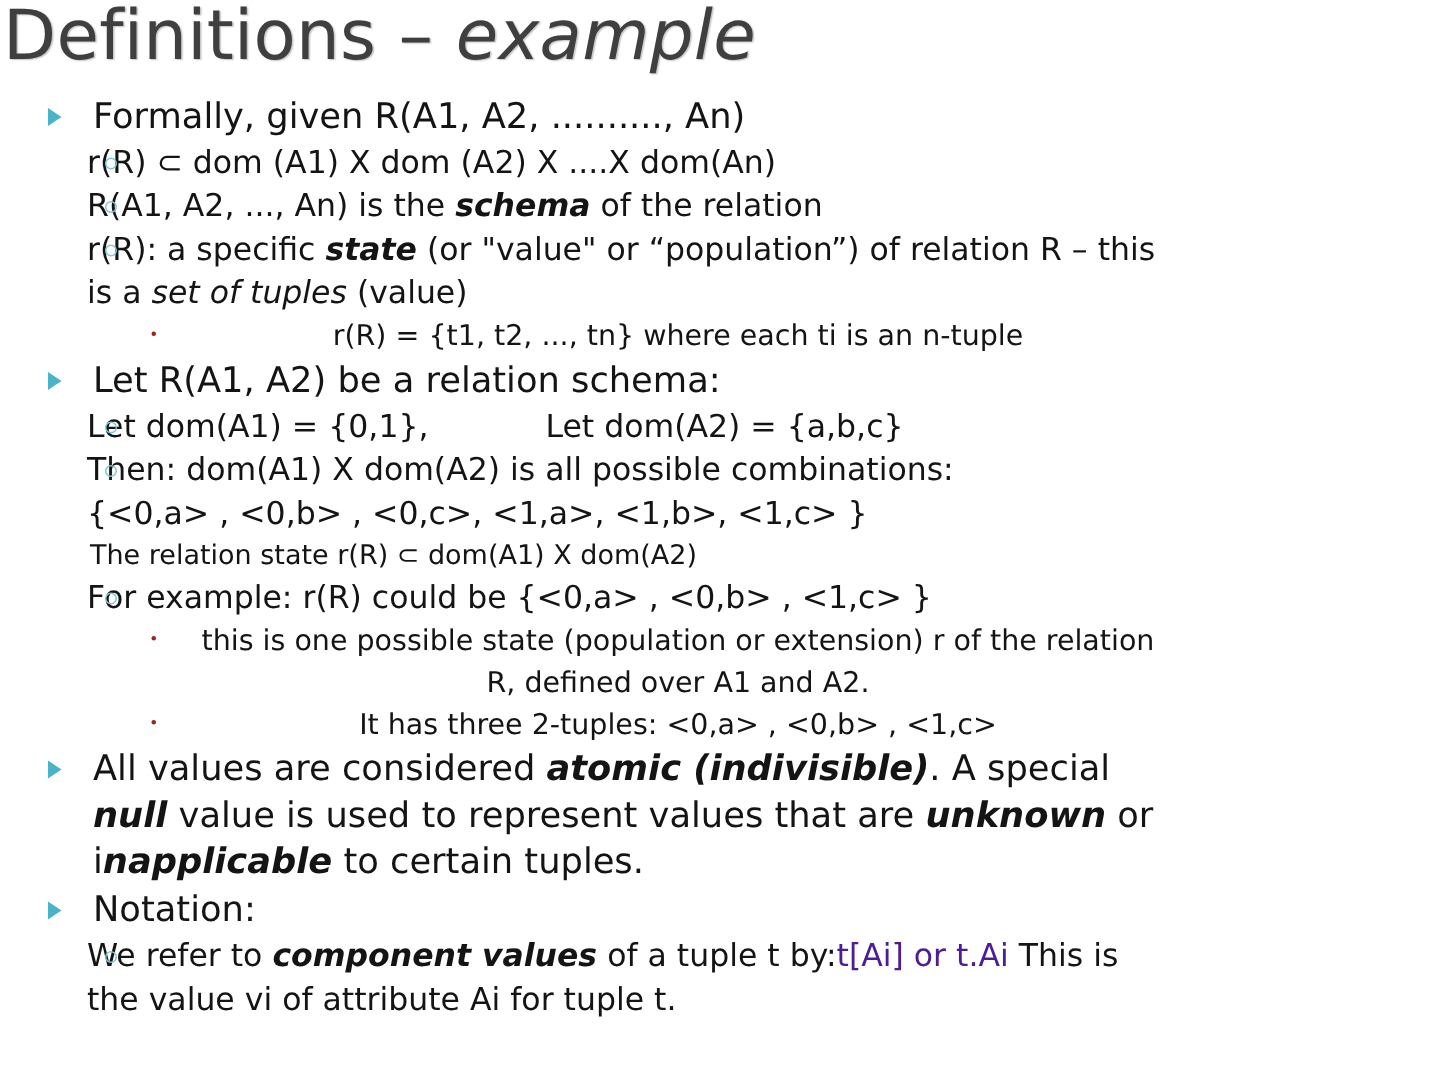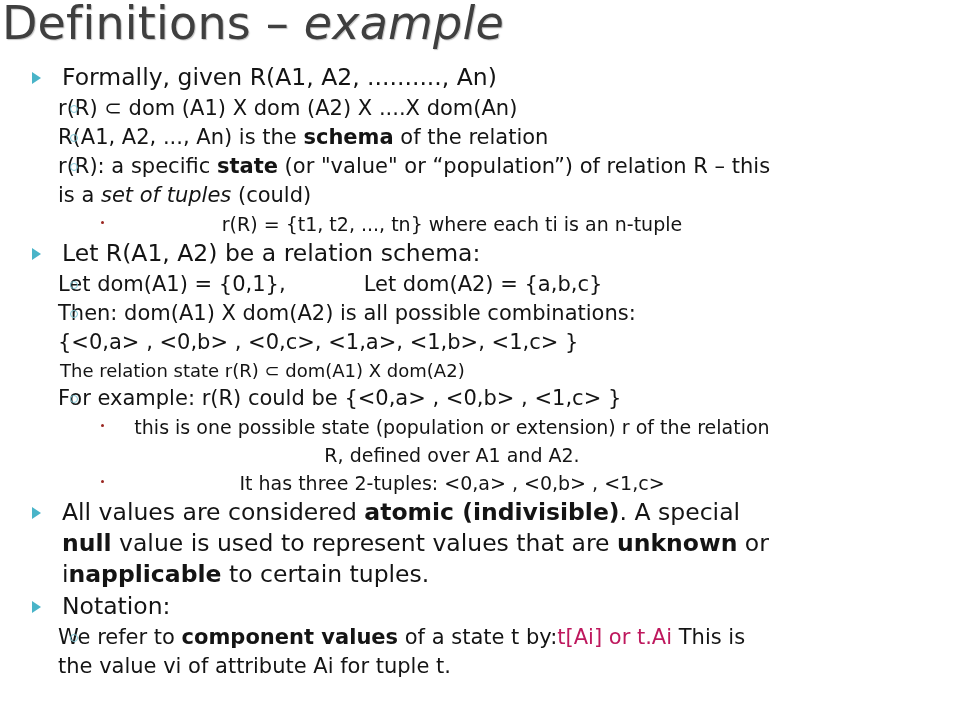--- a/index.html
+++ b/index.html
@@ -102,23 +102,23 @@
   }
   .bullet-dot {
     left: 101px;
     top: 11px;
     width: 3.4px;
     height: 3.4px;
     border-radius: 50%;
     background: #9a2620;
   }
 
-  .b  { font-weight: 700; }
+  .b  { font-weight: 700; font-style: italic; }
   .i  { font-style: italic; }
-  .red { color: #be185d; }
+  .red { color: #4c1d95; }
   .gap { display: inline-block; width: 78px; }
 </style>
 </head>
 <body>
 
 <div id="slide-title">
   <span>Definitions</span><span> – </span><span class="ital">example</span>
 </div>
 
 <div id="body-content">
@@ -133,21 +133,21 @@
     <span class="txt">r(R) ⊂ dom (A1) X dom (A2) X ....X dom(An)</span>
   </div>
 
   <div class="li lvl2">
     <span class="bullet bullet-circle"></span>
     <span class="txt"><span>R(A1, A2, ..., An) is the </span><span class="b">schema</span><span> of the relation</span></span>
   </div>
 
   <div class="li lvl2">
     <span class="bullet bullet-circle"></span>
-    <span class="txt"><span>r(R):  a specific </span><span class="b">state</span><span> (or "value" or “population”) of relation R – this is a </span><span class="i">set of tuples</span><span> (could)</span></span>
+    <span class="txt"><span>r(R):  a specific </span><span class="b">state</span><span> (or "value" or “population”) of relation R – this is a </span><span class="i">set of tuples</span><span> (value)</span></span>
   </div>
 
   <div class="li lvl3">
     <span class="bullet bullet-dot"></span>
     <span class="txt">r(R) = {t1, t2, ..., tn} where each ti is an n-tuple</span>
   </div>
 
 
   <div class="li lvl1">
     <span class="bullet bullet-arrow"></span>
@@ -192,16 +192,16 @@
     <span class="txt"><span>All values are considered </span><span class="b">atomic (indivisible)</span><span>. A special </span><span class="b">null</span><span> value is used to represent values that are </span><span class="b">unknown</span><span> or i</span><span class="b">napplicable</span><span> to certain tuples.</span></span>
   </div>
 
   <div class="li lvl1">
     <span class="bullet bullet-arrow"></span>
     <span class="txt">Notation:</span>
   </div>
 
   <div class="li lvl2">
     <span class="bullet bullet-circle"></span>
-    <span class="txt"><span>We refer to </span><span class="b">component values</span><span> of a state t by:</span><span class="red">t[Ai] or t.Ai</span><span> This is the value vi of attribute Ai for tuple t.</span></span>
+    <span class="txt"><span>We refer to </span><span class="b">component values</span><span> of a tuple t by:</span><span class="red">t[Ai] or t.Ai</span><span> This is the value vi of attribute Ai for tuple t.</span></span>
   </div>
 
 </div>
 
 </body></html>

